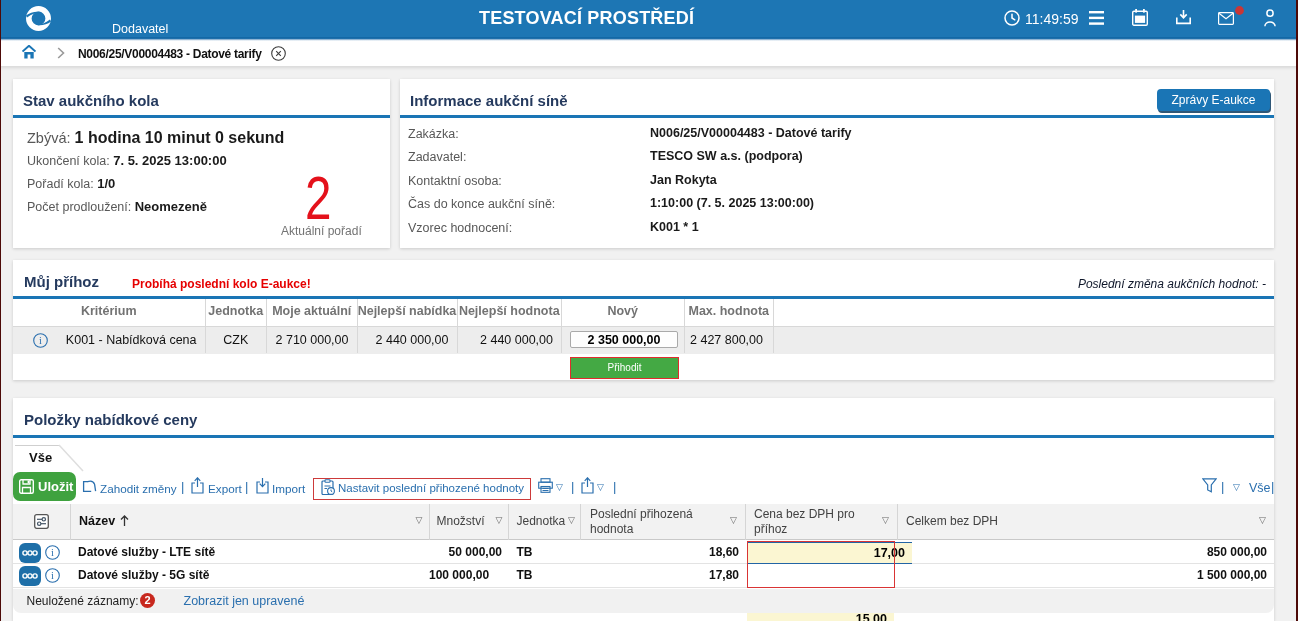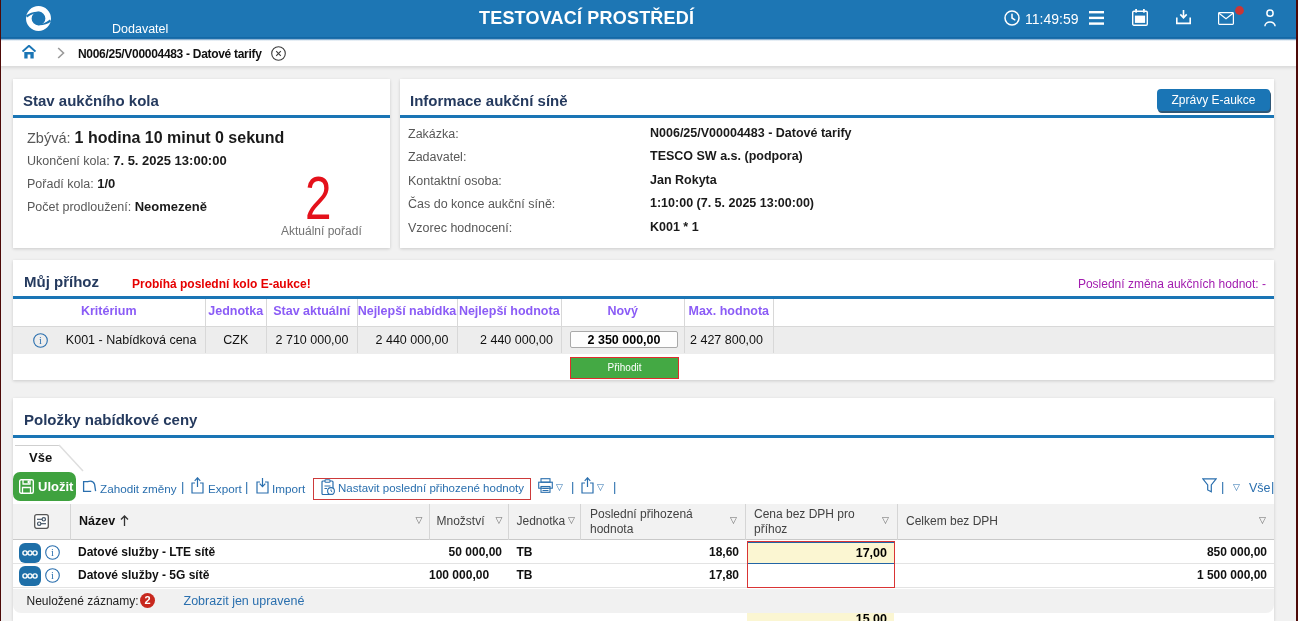--- a/index.html
+++ b/index.html
@@ -16,37 +16,37 @@
 #card2{left:399.5px;top:79px;width:874.5px;height:169px;}
 #card3{left:13px;top:260px;width:1261px;height:119.5px;}
 #card4{left:13px;top:398px;width:1261px;height:223px;}
 .h1{font-size:15px;font-weight:bold;color:#253a5e;white-space:nowrap;}
 .bluerule{background:#1a75b5;height:3px;}
 .lbl{color:#585858;font-size:12.5px;white-space:nowrap;}
 .val{color:#1a1a1a;font-size:13px;font-weight:bold;white-space:nowrap;}
 #big2{font-size:61px;color:#e4111b;line-height:1;transform:scaleX(0.78);transform-origin:0 0;}
 #btn-zpravy{left:1157px;top:89px;width:113px;height:22px;background:#1a75b5;border-radius:4px;color:#fff;font-size:12px;text-align:center;line-height:22px;box-shadow:1px 2px 0 rgba(10,58,95,0.85);}
 
-.t3hc{position:absolute;top:0;height:28px;border-right:1px solid #d8d8d8;font-size:12.5px;font-weight:bold;color:#8b5cf6;text-align:center;line-height:25px;box-sizing:border-box;border-bottom:1px solid #d8d8d8;white-space:nowrap;}
+.t3hc{position:absolute;top:0;height:28px;border-right:1px solid #d8d8d8;font-size:12.5px;font-weight:bold;color:#737373;text-align:center;line-height:25px;box-sizing:border-box;border-bottom:1px solid #d8d8d8;white-space:nowrap;}
 .t3dc{position:absolute;top:0;height:26px;font-size:12.5px;color:#111;line-height:26px;box-sizing:border-box;white-space:nowrap;border-right:1px solid #d8d8d8;}
 #novyinput{left:570px;top:331px;width:108px;height:17px;background:#fdfdfd;border:1px solid #a9a9a9;border-radius:2px;text-align:center;font-size:12.5px;font-weight:bold;line-height:17px;box-sizing:border-box;}
 #btn-prihodit{left:570px;top:356.5px;width:109px;height:22px;background:#44a944;border:1px solid #e02d2d;color:#fff;font-size:10px;text-align:center;line-height:20px;box-sizing:border-box;}
 
 #tabvse{left:15px;top:445px;width:45px;height:25px;background:#fff;border-top:1px solid #cfcfcf;}
 #tabvse .slant{position:absolute;right:-23px;top:0;width:0;height:0;border-top:25px solid #fff;border-right:23px solid transparent;}
 #btn-ulozit{left:13px;top:472px;width:63px;height:29px;background:#3fa23f;border-radius:7px;color:#fff;font-size:13px;font-weight:bold;}
 .tblink{color:#2a6fae;font-size:12px;white-space:nowrap;}
 .tsep{color:#2a6fae;font-size:13px;}
 .t4hc{position:absolute;top:0;height:36px;border-right:1px solid #d5d5d5;font-size:12px;color:#424242;box-sizing:border-box;}
 .t4row{position:absolute;left:13px;width:1261px;height:23.5px;background:#fff;border-bottom:1px solid #e3e3e3;box-sizing:border-box;}
 .t4c{position:absolute;top:0;height:23px;font-size:12px;color:#111;line-height:23px;white-space:nowrap;font-weight:bold;}
 #t4foot{left:13px;top:588.5px;width:1261px;height:24.5px;background:#f1f1f1;border-radius:0 0 8px 8px;font-size:12.5px;}
 #edgeL{left:0;top:0;width:1px;height:621px;background:#4d0a08;}
 #edgeR{left:1296px;top:0;width:2px;height:621px;background:#4d0a08;}
-.ital{color:#a21caf;font-size:12px;}
+.ital{font-style:italic;color:#0f172a;font-size:12px;}
 .red{color:#e60000;}
 .ycell{position:absolute;background:#fbf6d2;border-top:1px solid #2264a5;border-bottom:1px solid #2264a5;box-sizing:border-box;font-size:12.5px;font-weight:bold;text-align:right;}
 </style></head>
 <body>
 <div class="abs" id="hdr"></div>
 <div class="abs" id="hdrline"></div>
 <div class="abs" id="crumb"></div>
 <svg class="abs" style="left:23px;top:3px" width="31" height="31" viewBox="0 0 36 36">
  <circle cx="18" cy="18" r="11.25" fill="none" stroke="#fff" stroke-width="6.5"></circle>
  <path d="M 3.4 14.6 C 8.5 10.8 14.5 9.3 21.2 10.6 C 15.5 10.7 9.6 12.7 4.7 16.8 Z" fill="#1d76b4"></path>
@@ -125,21 +125,21 @@
 <div class="abs val" style="left:650px;top:219.5px;font-size:12.5px;">K001 * 1</div>
 
 <div class="abs card" id="card3"></div>
 <div class="abs h1" style="left:24px;top:272.5px;">Můj příhoz</div>
 <div class="abs red" style="left:132px;top:277px;font-size:12px;font-weight:bold;">Probíhá poslední kolo E-aukce!</div>
 <div class="abs ital" style="right:32px;top:277px;">Poslední změna aukčních hodnot: -</div>
 <div class="abs bluerule" style="left:13px;top:296px;width:1261px;"></div>
 <div class="abs" style="left:13px;top:299px;width:1261px;height:28px;background:#fff;">
  <div class="t3hc" style="left:0;width:192.5px;">Kritérium</div>
  <div class="t3hc" style="left:192.5px;width:61.5px;">Jednotka</div>
- <div class="t3hc" style="left:254px;width:90.5px;">Stav aktuální</div>
+ <div class="t3hc" style="left:254px;width:90.5px;">Moje aktuální</div>
  <div class="t3hc" style="left:344.5px;width:100px;">Nejlepší nabídka</div>
  <div class="t3hc" style="left:444.5px;width:104.5px;">Nejlepší hodnota</div>
  <div class="t3hc" style="left:549px;width:122.5px;">Nový</div>
  <div class="t3hc" style="left:671.5px;width:89.5px;">Max. hodnota</div>
  <div class="t3hc" style="left:761px;width:500px;border-right:none;"></div>
 </div>
 <div class="abs" style="left:13px;top:327px;width:1261px;height:26.5px;background:#ededed;">
  <svg style="position:absolute;left:20px;top:6px" width="15" height="15" viewBox="0 0 15 15">
       <circle cx="7.5" cy="7.5" r="6.8" fill="none" stroke="#2a6fae" stroke-width="1.1"></circle>
       <text x="7.5" y="11.2" text-anchor="middle" font-size="10.5" fill="#2a6fae" font-family="Liberation Serif">i</text>
@@ -284,21 +284,21 @@
  <svg style="position:absolute;left:32px;top:4px" width="15" height="15" viewBox="0 0 15 15">
       <circle cx="7.5" cy="7.5" r="6.8" fill="none" stroke="#2a6fae" stroke-width="1.1"></circle>
       <text x="7.5" y="11.2" text-anchor="middle" font-size="10.5" fill="#2a6fae" font-family="Liberation Serif">i</text>
     </svg>
  <div class="t4c" style="left:65px;">Datové služby - 5G sítě</div>
  <div class="t4c" style="left:416px;width:73px;">100 000,00</div>
  <div class="t4c" style="left:503.5px;">TB</div>
  <div class="t4c" style="left:568px;width:158px;text-align:right;">17,80</div>
  <div class="t4c" style="right:7px;">1 500 000,00</div>
 </div>
-<div class="abs ycell" style="left:747px;top:541.5px;width:147px;height:22px;line-height:20px;padding-right:7px;">17,00</div>
+<div class="abs ycell" style="left:747px;top:541.5px;width:165px;height:22px;line-height:20px;padding-right:7px;">17,00</div>
 <div class="abs ycell" style="left:747px;top:565px;width:147px;height:21px;line-height:19px;padding-right:7px;margin-top:44px;">15,00</div>
 <div class="abs" style="left:746.5px;top:540.5px;width:148.5px;height:47px;border:1px solid #d93434;box-sizing:border-box;"></div>
 <div class="abs" id="t4foot">
  <span style="position:absolute;left:13.5px;top:5px;color:#222;font-size:12px;">Neuložené záznamy:</span>
  <span style="position:absolute;left:127px;top:4.5px;width:15px;height:15px;background:#c8281e;border-radius:50%;color:#fff;font-weight:bold;text-align:center;line-height:15px;font-size:11px;">2</span>
  <span class="tblink" style="position:absolute;left:170.5px;top:5px;font-size:12.5px;">Zobrazit jen upravené</span>
 </div>
 <div class="abs" id="edgeL"></div>
 <div class="abs" id="edgeR"></div>
 

